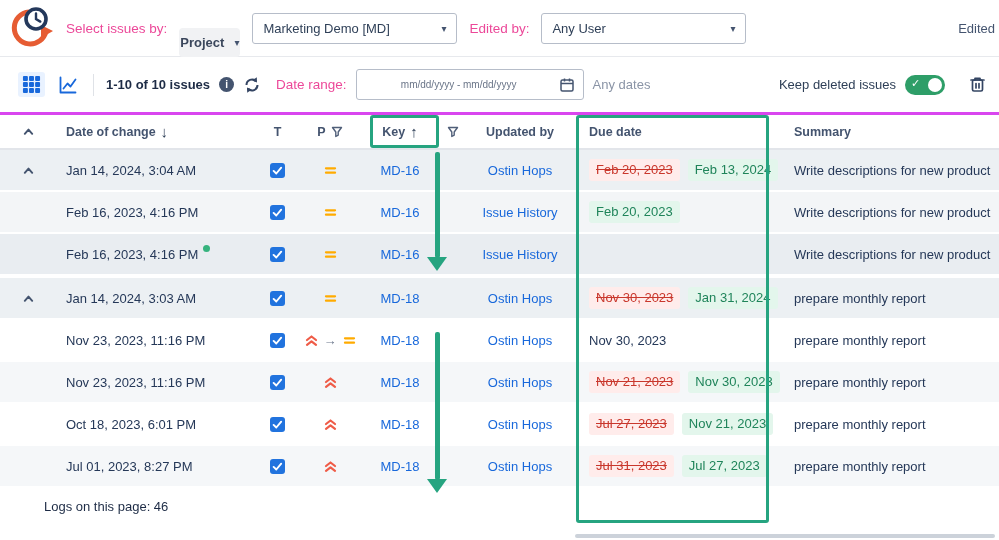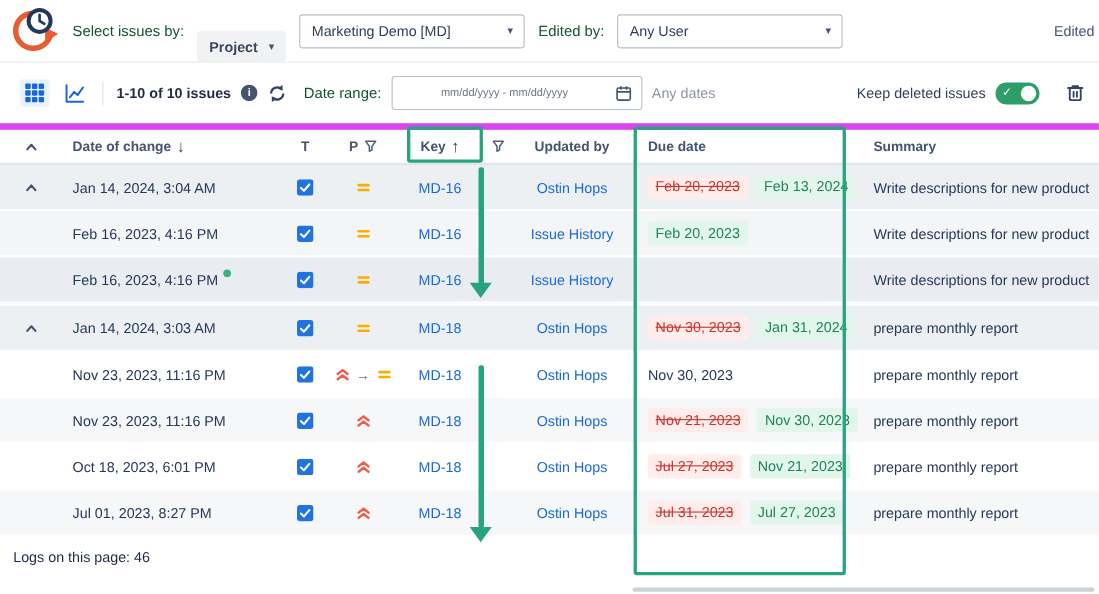--- a/index.html
+++ b/index.html
@@ -3,23 +3,23 @@
 <meta charset="utf-8">
 <style>
   * { margin:0; padding:0; box-sizing:border-box; }
   html,body { width:999px; height:540px; }
   body {
     font-family:"Liberation Sans","DejaVu Sans",sans-serif;
     color:#253858; background:#fff; position:relative; overflow:hidden; font-size:13px;
   }
   
   .topbar { height:57px; display:flex; align-items:center; gap:12px; padding:0 6px 0 8px; border-bottom:1px solid #e7e9ed; }
-  .lbl { color:#14532d; font-size:13.5px; white-space:nowrap; }
+  .lbl { color:#ec4899; font-size:13.5px; white-space:nowrap; }
   .ddl { display:inline-flex; align-items:center; justify-content:space-between; gap:10px; border:none; background:none; font:inherit; cursor:pointer; white-space:nowrap; }
-  .ddl.gray { background:#F1F2F4; border-radius:4px; padding:7px 11px; font-weight:bold; color:#3b475c;margin-top:29px; }
+  .ddl.gray { background:#F1F2F4; border-radius:4px; padding:7px 1px; font-weight:bold; color:#3b475c;margin-top:29px; }
   .ddl.white { background:#fff; border:1px solid #b6bdc9; border-radius:3px; padding:7px 10px; width:205px; color:#2e3f57; }
   .chev { color:#44546F; font-size:10px; }
   .spacer { flex:1; }
   .edited { color:#44546F; white-space:nowrap; margin-right:-2px; }
   
   .toolbar { height:55px; display:flex; align-items:center; gap:9px; padding:0 12px 0 18px; }
   .viewicon { width:27px; height:25px; display:inline-flex; align-items:center; justify-content:center; border-radius:3px; cursor:pointer; }
   .viewicon.active { background:#E9F2FF; }
   .vsep { width:1px; height:22px; background:#dfe2e7; margin:0 3px; }
   .count { font-weight:bold; color:#1d2b45; white-space:nowrap; }
@@ -29,39 +29,39 @@
   .dateinput input { border:none; outline:none; flex:1; font:inherit; font-size:10px; color:#253858; text-align:center; min-width:0; background:transparent; }
   .dateinput input::placeholder { color:#6a7588; }
   .hint { color:#8a94a6; white-space:nowrap; }
   .kdlabel { color:#2e3f57; white-space:nowrap; }
   .toggle { width:40px; height:20px; border-radius:11px; background:#2E9E68; position:relative; display:inline-block; cursor:pointer; flex:none; }
   .toggle .tick { position:absolute; left:6px; top:2px; color:#fff; font-size:11px; }
   .toggle .knob { position:absolute; right:3px; top:3px; width:14px; height:14px; border-radius:50%; background:#fff; }
   .trash { margin-left:14px; display:inline-flex; cursor:pointer; }
   
   .grid { display:grid; grid-template-columns:56px 199px 45px 60px 80px 25px 110px 195px 1fr; align-items:center; }
-  .thead { height:38px; border-top:6px solid #d946ef; border-bottom:2px solid #e2e5ea; color:#44546F; font-weight:bold; font-size:12.5px; }
+  .thead { height:38px; border-top:3px solid #d946ef; border-bottom:2px solid #e2e5ea; color:#44546F; font-weight:bold; font-size:12.5px; }
   .c { display:flex; align-items:center; gap:5px; height:100%; }
   .c-exp { justify-content:center; }
   .c-date { padding-left:10px; }
   .c-type,.c-pri,.c-key,.c-f,.c-user { justify-content:center; }
   .c-due { padding-left:14px; gap:8px; }
   .c-sum { padding-left:24px; }
   .sort { font-size:15px; color:#2e3f57; font-weight:bold; cursor:pointer; }
   .funnel { display:inline-flex; cursor:pointer; }
   .trow { height:42px; border-bottom:2px solid #fff; font-size:13px; color:#253858; }
   .tgroup { margin-bottom:0; }
   .tgroup + .tgroup { margin-top:2px; }
   .lnk { color:#1868DB; cursor:pointer; white-space:nowrap; }
   .parrow { color:#6B778C; font-size:13px; margin:0 1px; }
   .chip { padding:3px 7px; border-radius:3px; white-space:nowrap; line-height:1.25; }
   .chip.old { background:#FFECEB; color:#C9372C; text-decoration:line-through; }
   .chip.new { background:#E3F6EC; color:#1F845A; }
   .dot { width:7px; height:7px; border-radius:50%; background:#36B37E; display:inline-block; position:relative; top:-6px; }
-  .footer { margin-top:11px; padding-left:12px; color:#1d2b45; }
+  .footer { margin-top:11px; padding-left:12px; color:#1d2b45;margin-left:32px; }
   
   .ann { position:absolute; pointer-events:none; z-index:5; }
   .ann-box { border:3px solid #26A480; border-radius:3px; }
   #ann-due { left:576px; top:115px; width:193px; height:408px; }
   #ann-key { left:370px; top:115px; width:69px; height:33px; }
   .shaft { position:absolute; width:5px; background:#26A480; border-radius:2px; left:435px; pointer-events:none; z-index:5; }
   #shaft1 { top:152px; height:106px; }
   #shaft2 { top:332px; height:148px; }
   .ahead { position:absolute; left:427px; width:0; height:0; border-left:10px solid transparent; border-right:10px solid transparent; border-top:14px solid #26A480; pointer-events:none; z-index:5; }
   #head1 { top:257px; }

